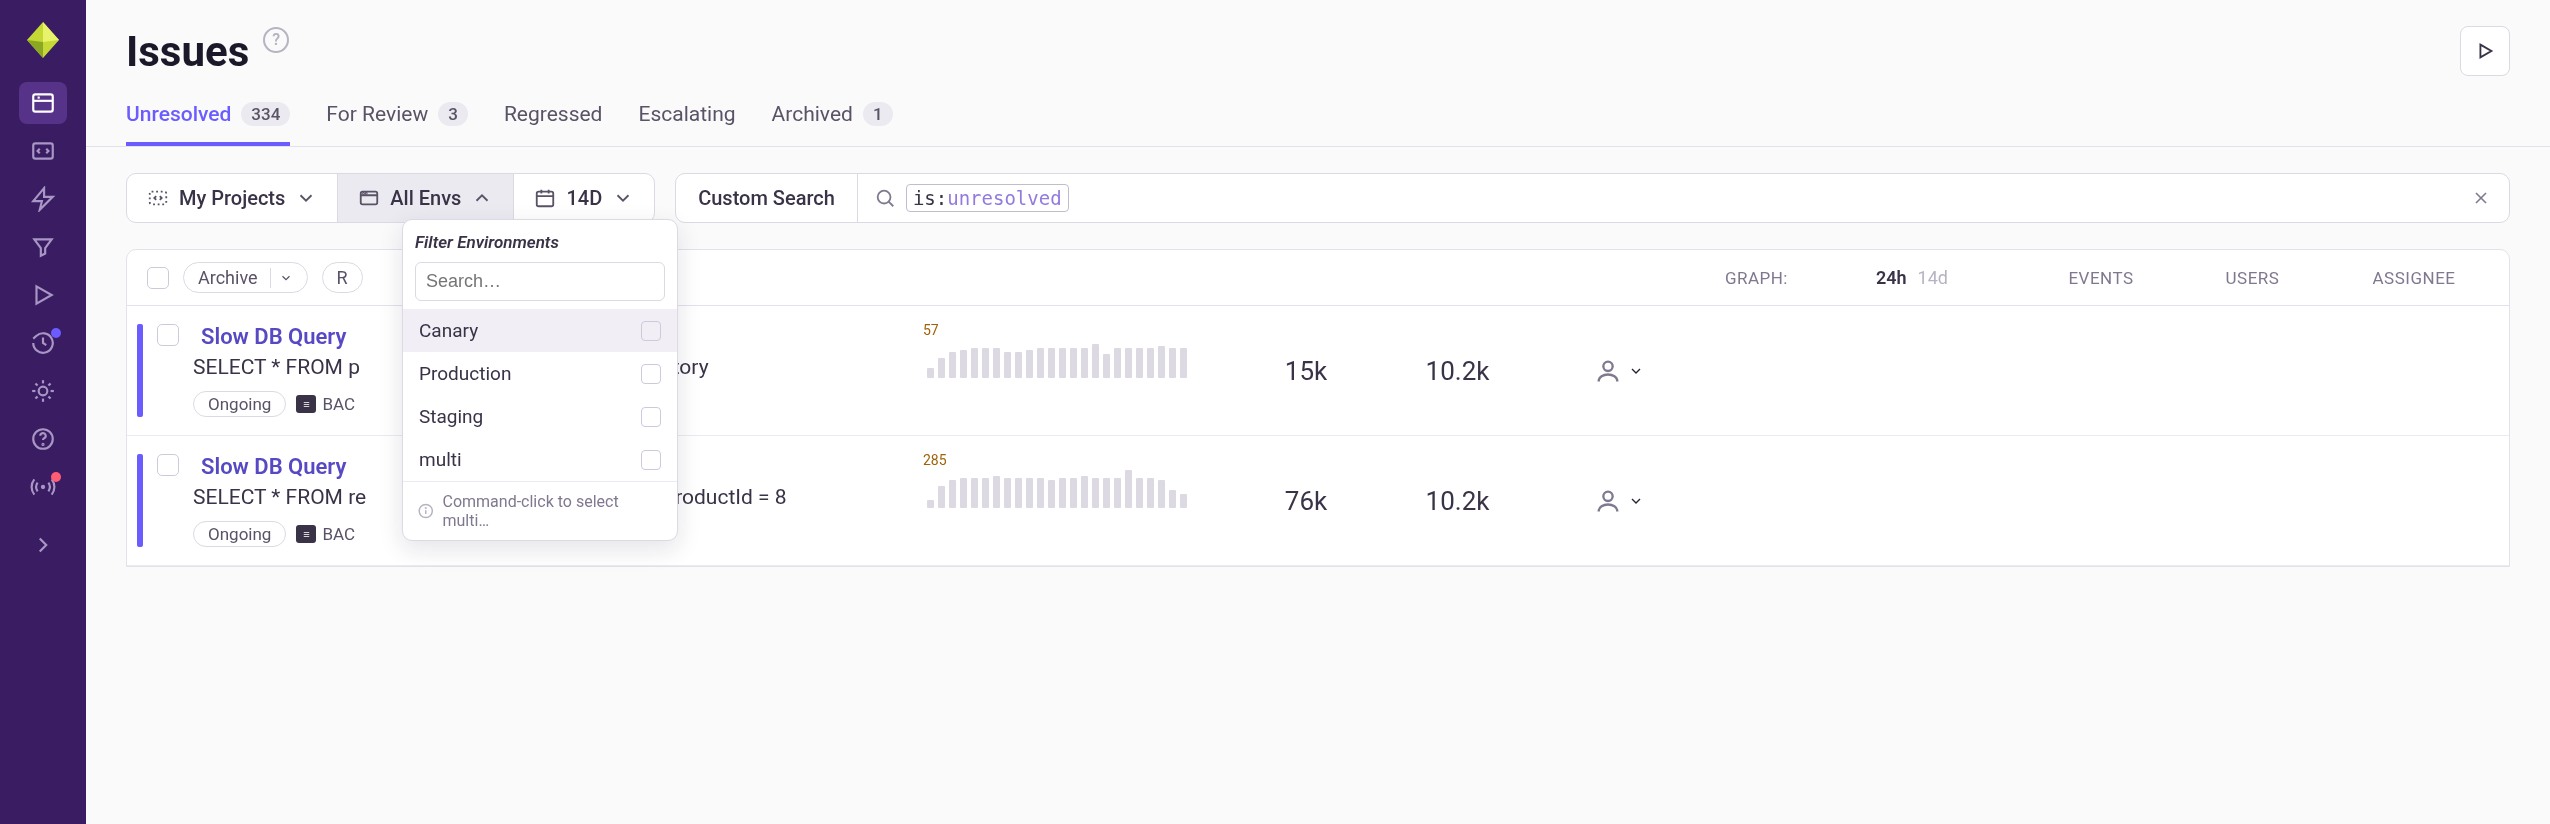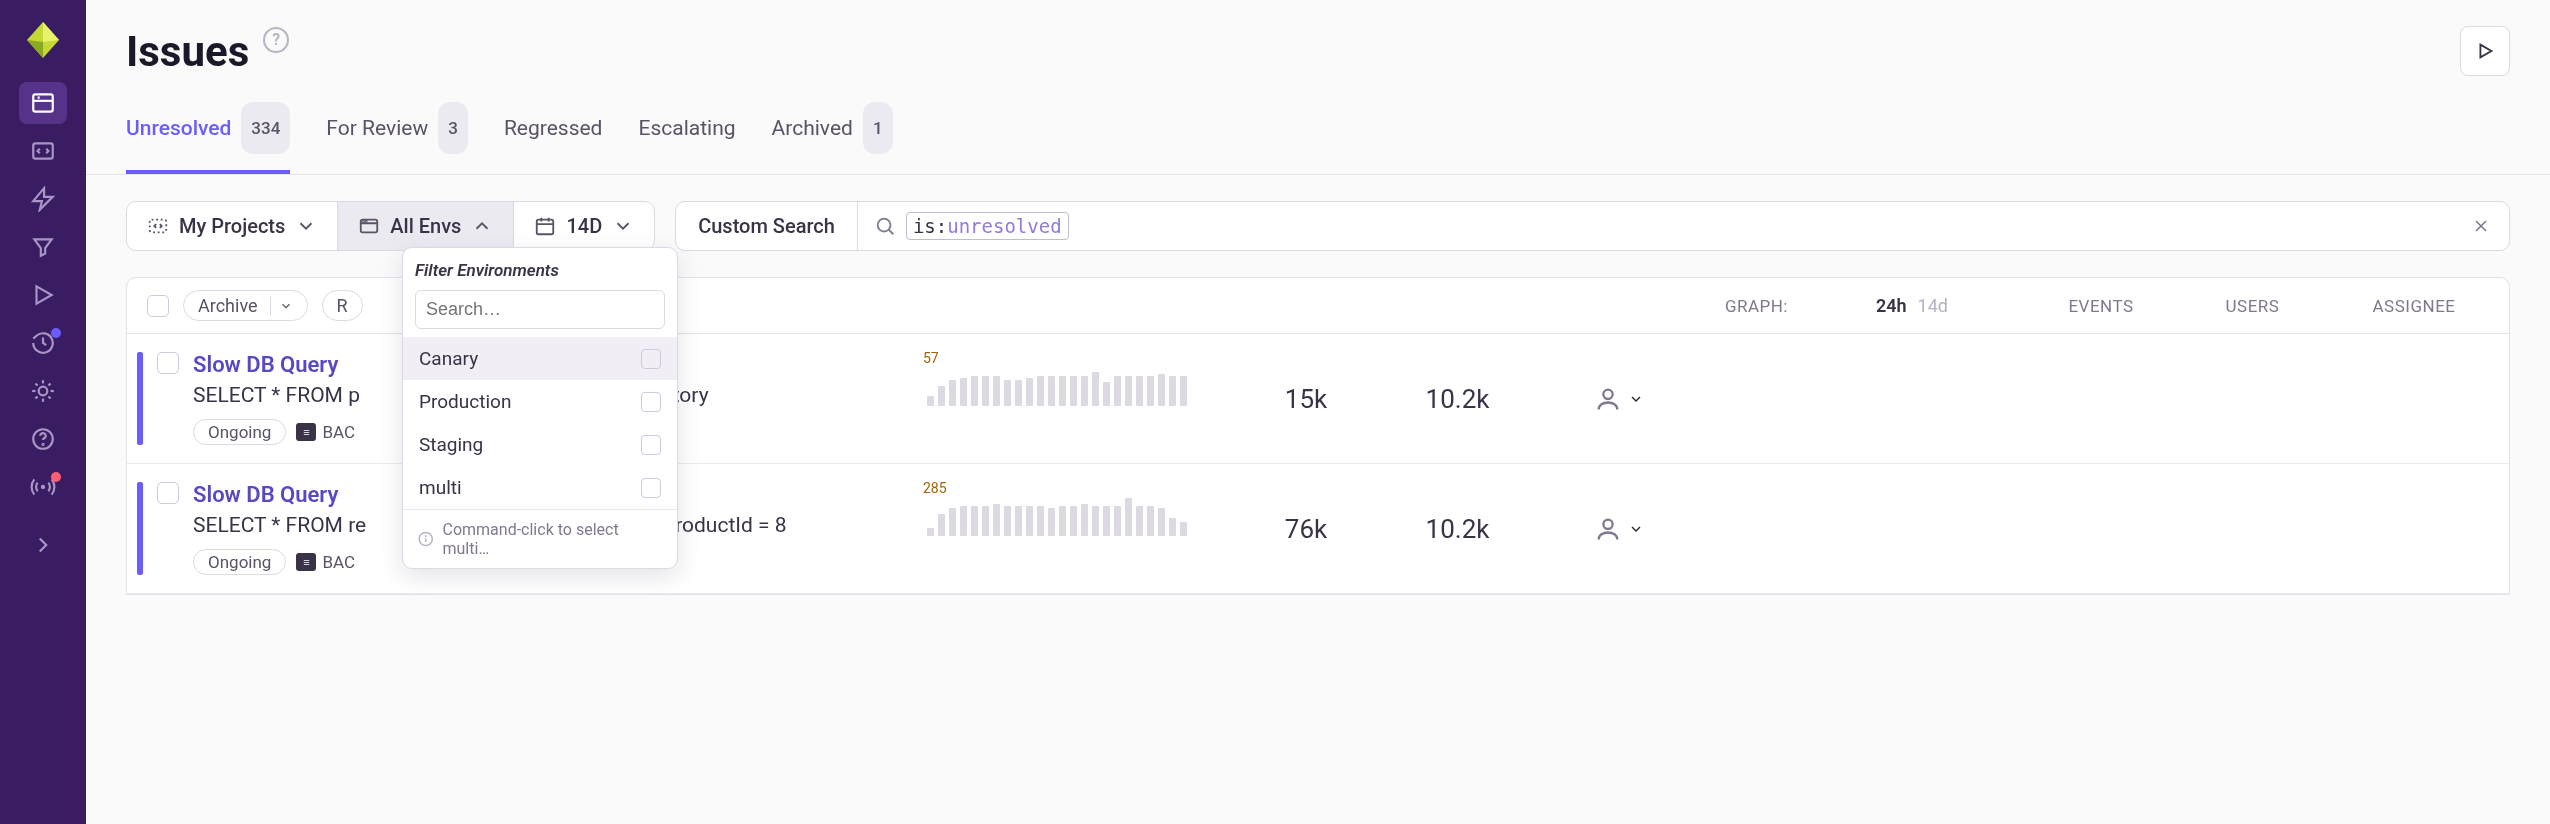--- a/index.html
+++ b/index.html
@@ -65,21 +65,21 @@
   .play-btn svg{width:22px;height:22px;fill:none;stroke:#3a3348;stroke-width:2;}
 
   
   .tabs {
     display:flex; gap:36px; padding: 26px 40px 0 40px;
     border-bottom:1px solid #e4e1ea;
   }
   .tab{ display:flex;align-items:center;gap:10px; padding-bottom:16px; font-size:21px; color:#5a5266; cursor:pointer; border-bottom:4px solid transparent;}
   .tab.active{ color:#6a5cff; border-bottom-color:#6a5cff; font-weight:500;}
   .tab .badge{
-    background:#eceaf1;color:#5a5266;border-radius:12px;padding:16px 10px;font-size:17px;font-weight:500;
+    background:#eceaf1;color:#5a5266;border-radius:12px;padding:2px 10px;font-size:17px;font-weight:500;
   }
 
   
   .toolbar{ display:flex; gap:20px; padding: 26px 40px; align-items:flex-end;}
   .seg-group{ display:flex; border:1px solid #dcd9e3; border-radius:10px; overflow:hidden; background:#fff;}
   .seg{
     display:flex;align-items:center;gap:10px;padding:12px 20px;font-size:20px;color:#3a3348;
     border-right:1px solid #dcd9e3;cursor:pointer;font-weight:500;
   }
   .seg:last-child{border-right:none;}
@@ -141,21 +141,21 @@
   .graph-tabs{display:flex;gap:11px;width:220px;justify-content:center;}
   .graph-toggle{font-size:18px;color:#b8b3c2;cursor:pointer;}
   .graph-toggle.active{color:#3a3348;font-weight:600;}
   .th.events{width:130px;}
   .th.users{width:145px;}
   .th.assignee{width:150px;}
 
   .row{ display:flex; align-items:flex-start; padding:18px 20px; border-bottom:1px solid #eceaf1; gap:14px;}
   .row .stripe{width:6px;align-self:stretch;background:#6a5cff;border-radius:2px;margin-left:-10px;}
   .row-content{display:flex;flex-direction:column;gap:6px;flex:0 0 720px;}
-  .row-title{font-size:22px;font-weight:600;color:#5749c4;cursor:pointer;}
+  .row-title{font-size:22px;font-weight:600;color:#5749c4;cursor:pointer;margin-left:8px;}
   .row-sub{font-size:21px;color:#3a3348;}
   .row-tags{display:flex;gap:10px;align-items:center;margin-top:6px;}
   .pill{border:1px solid #dcd9e3;border-radius:16px;padding:2px 14px;font-size:17px;color:#5a5266;}
   .proj-pill{display:flex;align-items:center;gap:6px;font-size:17px;color:#5a5266;}
   .proj-ic{width:20px;height:18px;background:#3a3348;border-radius:3px;display:flex;align-items:center;justify-content:center;color:#fff;font-size:11px;}
 
   .spark-cell{width:300px;display:flex;gap:6px;align-items:flex-end;position:relative;padding-top:14px;}
   .spark-num{position:absolute;top:-2px;left:-4px;font-size:14px;color:#a16207;}
   .spark{display:flex;gap:4px;align-items:flex-end;height:40px;}
   .spark div{width:7px;background:#dcd9e3;border-radius:1px;}

